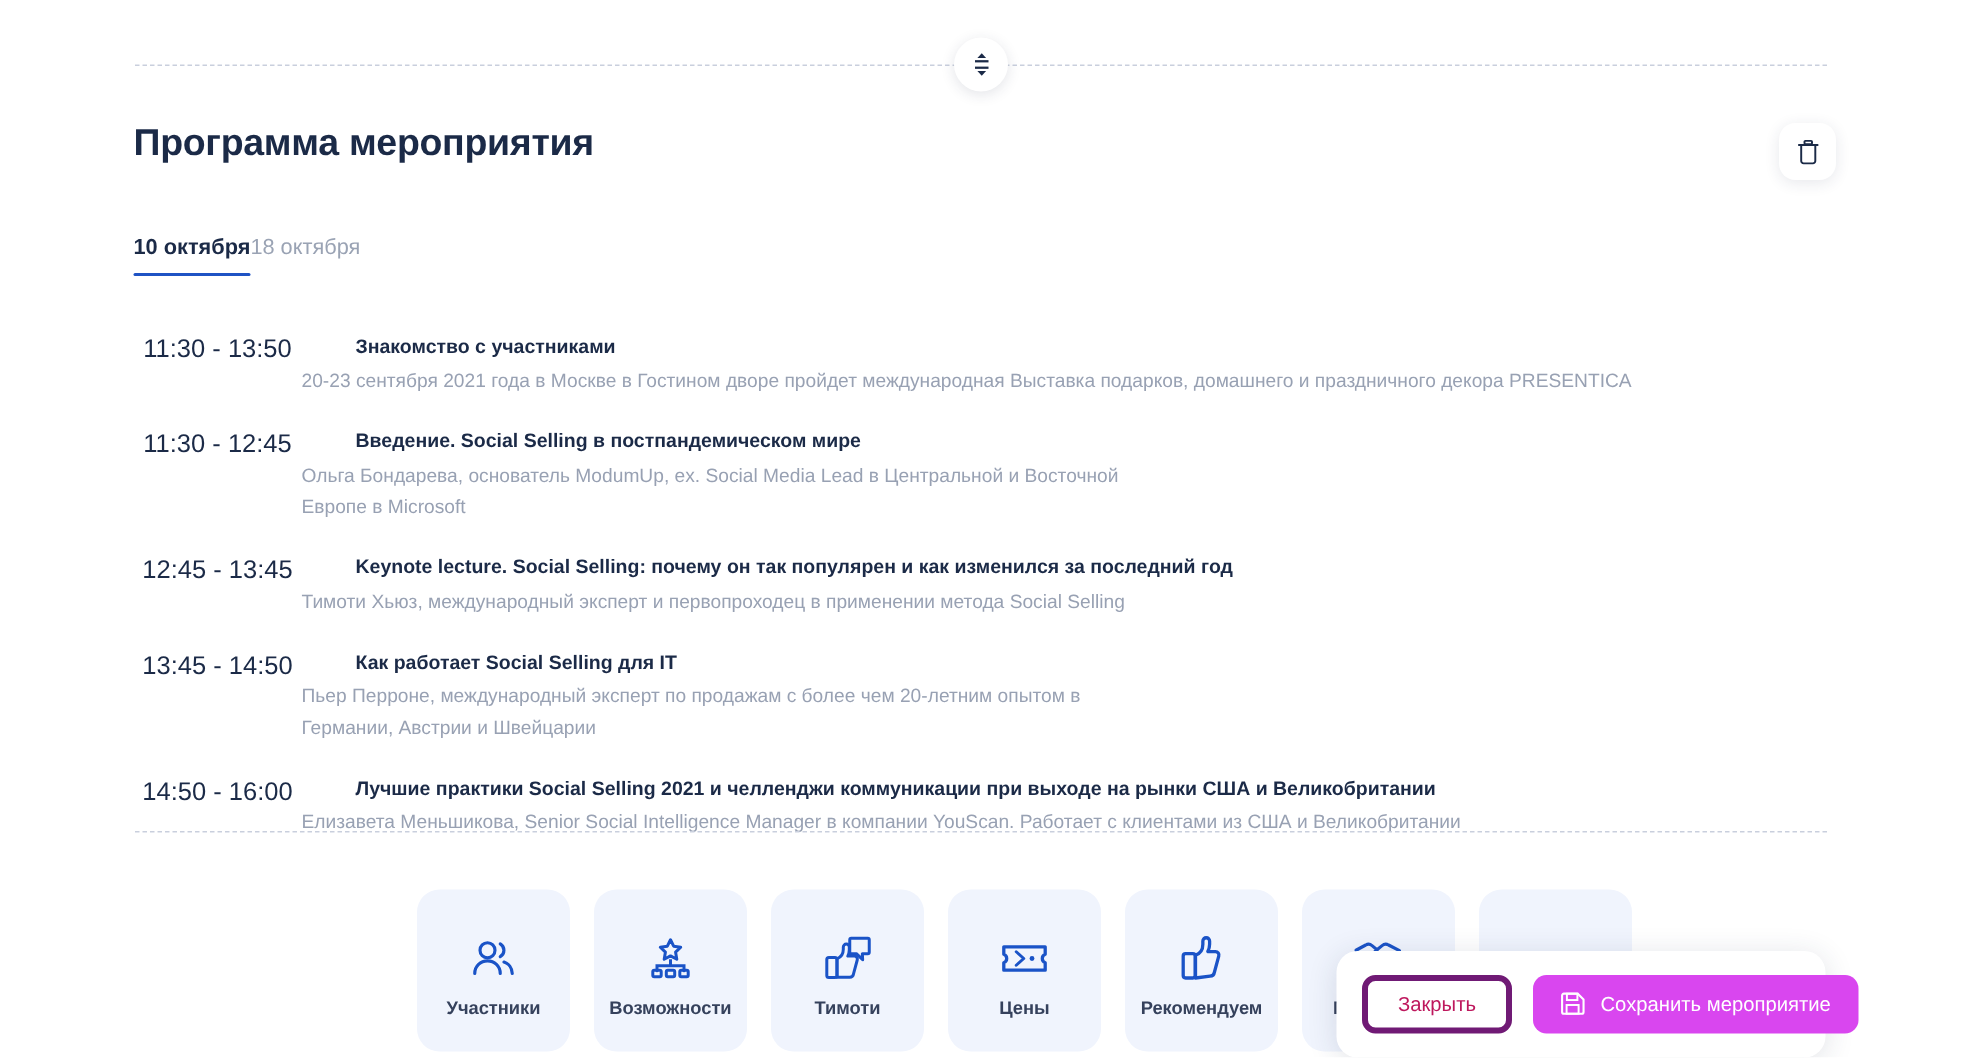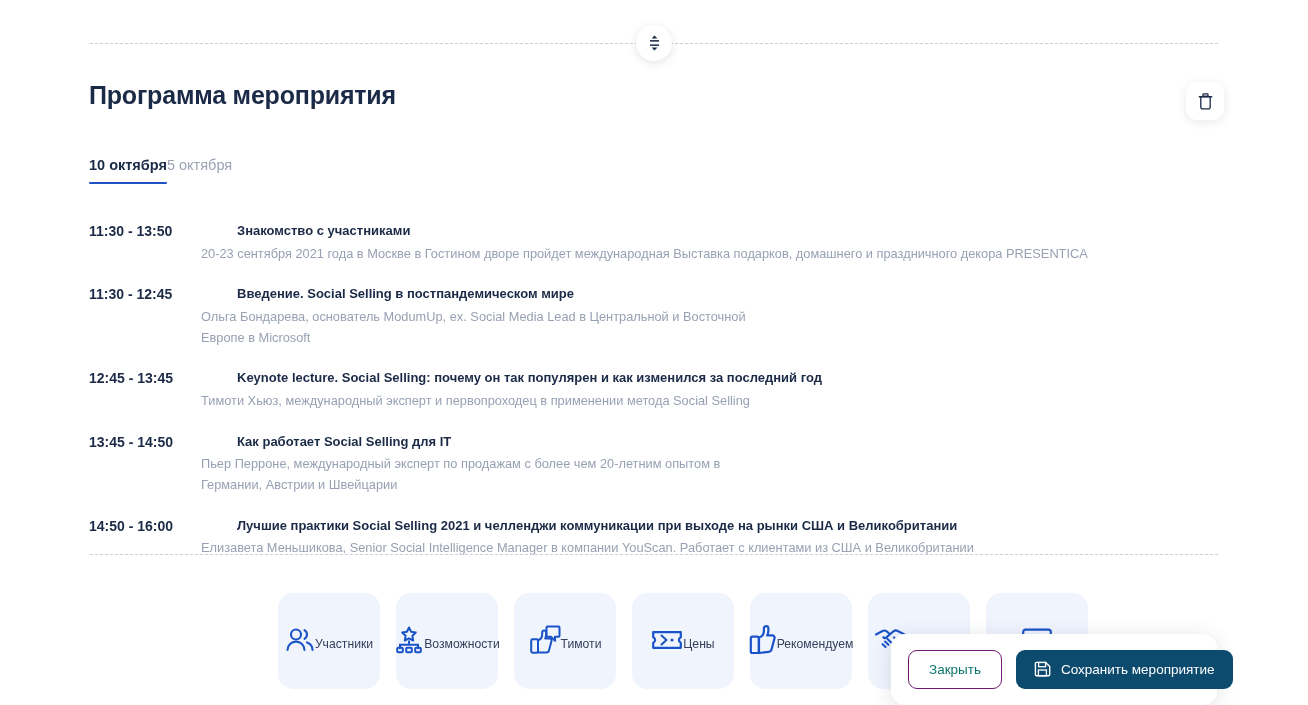--- a/index.html
+++ b/index.html
@@ -123,25 +123,26 @@
     top: 222px;
   }
   .sched-row {
     display: flex;
     align-items: flex-start;
     margin-bottom: 21px;
   }
   .sched-time {
     width: 112px;
     flex: 0 0 112px;
-    font-size: 14px;
-    font-weight: bold;
+    font-size: 17px;
+    font-weight: normal;
     color: #1b2a47;
     padding-top: 1px;
     white-space: nowrap;
+    text-align: center;
   }
   .sched-body {
     flex: 1 1 auto;
     min-width: 0;
   }
   .sched-title {
     font-size: 13px;
     font-weight: bold;
     color: #1b2a47;
     line-height: 1.35;
@@ -170,30 +171,31 @@
   
   .cards {
     position: absolute;
     left: 278px;
     top: 593px;
     display: flex;
     gap: 16px;
   }
   .card {
     width: 102px;
-    height: 96px;
+    height: 108px;
     border-radius: 15px;
     background: #f0f4fd;
     display: flex;
-    flex-direction: row;
+    flex-direction: column;
     align-items: center;
     justify-content: center;
     cursor: pointer;
     box-sizing: border-box;
     padding-top: 6px;
+    font-weight: bold;
   }
   .card-icon {
     height: 34px;
     display: flex;
     align-items: center;
     justify-content: center;
     margin-bottom: 9px;
   }
   .card-label {
     font-size: 12.2px;
@@ -215,34 +217,34 @@
     align-items: center;
     gap: 14px;
     padding: 0 17px;
     box-sizing: border-box;
   }
   .btn-close {
     height: 39px;
     padding: 0 20px;
     border-radius: 9px;
     background: #ffffff;
-    border: 1px solid #701a75;
-    color: #0f766e;
+    border: 4px solid #701a75;
+    color: #be185d;
     font-size: 13.5px;
     font-family: "Liberation Sans", sans-serif;
     cursor: pointer;
     display: flex;
     align-items: center;
     justify-content: center;
   }
   .btn-save {
     height: 39px;
     padding: 0 18px;
     border-radius: 9px;
-    background: #0c4a6e;
+    background: #d946ef;
     border: none;
     color: #ffffff;
     font-size: 13.5px;
     font-family: "Liberation Sans", sans-serif;
     cursor: pointer;
     display: flex;
     align-items: center;
     gap: 10px;
     white-space: nowrap;
   }
@@ -269,21 +271,21 @@
   <button class="delete-btn">
     <svg width="15" height="17" viewBox="0 0 15 17" fill="none">
       <rect x="5" y="0.9" width="5" height="2.2" rx="0.6" stroke="#1b2a47" stroke-width="1.3"></rect>
       <path d="M1.3 3.7 H13.7" stroke="#1b2a47" stroke-width="1.4" stroke-linecap="round"></path>
       <path d="M2.8 3.7 h9.4 v10.6 a1.6 1.6 0 0 1 -1.6 1.6 H4.4 a1.6 1.6 0 0 1 -1.6 -1.6 Z" stroke="#1b2a47" stroke-width="1.3" fill="none"></path>
     </svg>
   </button>
 
   <div class="tabs">
     <div class="tab active">10 октября</div>
-    <div class="tab">5 октября</div>
+    <div class="tab">18 октября</div>
   </div>
 
   <div class="schedule">
 
     <div class="sched-row wide">
       <div class="sched-time">11:30 - 13:50</div>
       <div class="sched-body">
         <div class="sched-title">Знакомство с участниками</div>
         <div class="sched-desc">20-23 сентября 2021 года в Москве в Гостином дворе пройдет международная Выставка подарков, домашнего и праздничного декора PRESENTICA</div>
       </div>

